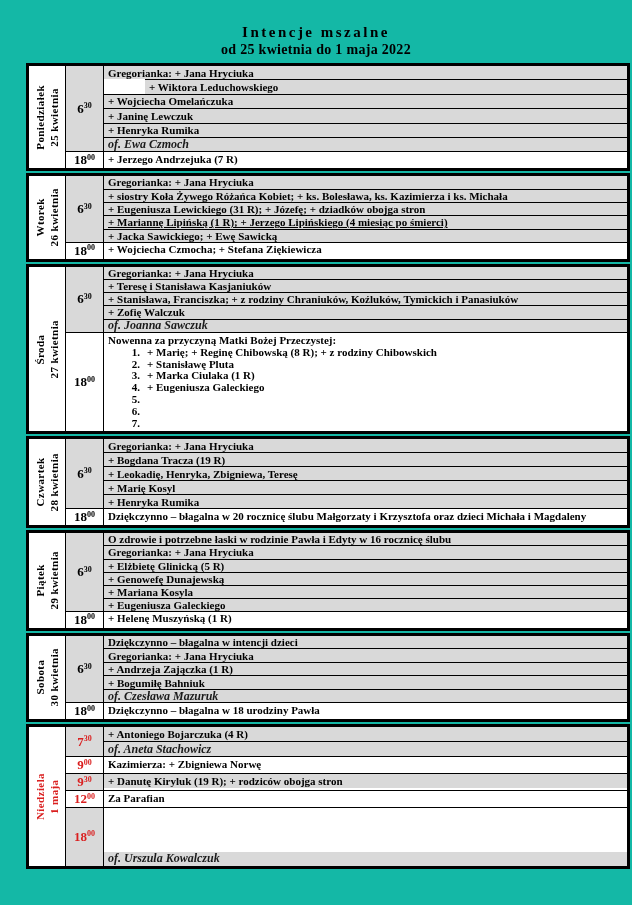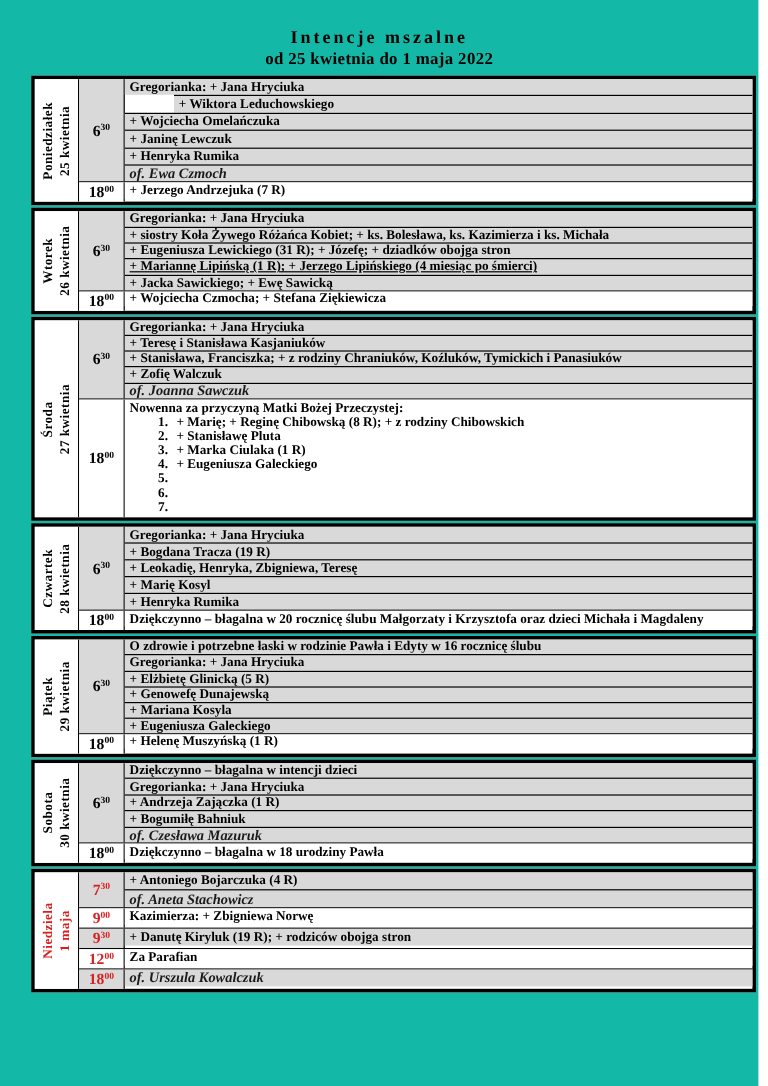--- a/index.html
+++ b/index.html
@@ -328,19 +328,19 @@
             <div class="slot-rows">
               <div class="row bg-w" style="height: 13.8px;">Za Parafian</div>
             </div>
           </div>
           <div class="slot">
             <div class="time-cell bg-g red">
               <span class="hour">18</span>
               <sup>00</sup>
             </div>
             <div class="slot-rows">
-              <div class="row bg-g of" style="height: 13.8px;">of. Urszula Kowalczuk</div>
+              <div class="row bg-g of" style="height: 13.8px; margin-top: 44px;">of. Urszula Kowalczuk</div>
             </div>
           </div>
         </div>
       </div>
     </div>
 </div>
 
 </body></html>

